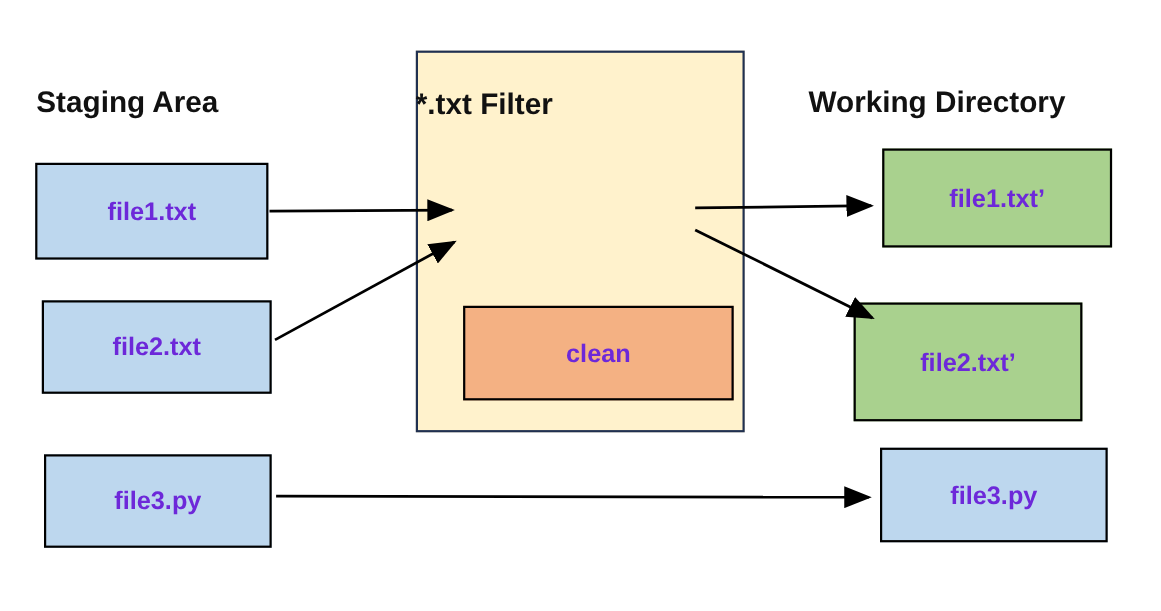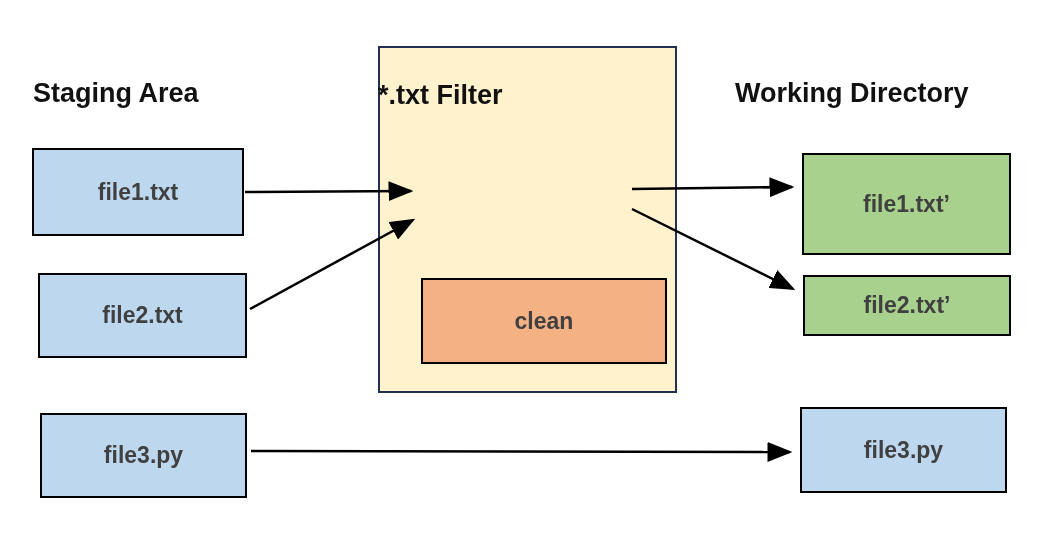--- a/index.html
+++ b/index.html
@@ -27,21 +27,21 @@
     position: absolute;
     box-sizing: border-box;
     border: 2px solid var(--box-border, #000000);
     display: flex;
     align-items: center;
     justify-content: center;
   }
   .node .label {
     font-size: 23px;
     font-weight: bold;
-    color: #404040;
+    color: #6d28d9;
     white-space: nowrap;
   }
   .node.blue   { background: var(--staging-fill, #BDD7EE); }
   .node.orange { background: var(--filter-fill, #F4B183); }
   .node.green  { background: var(--working-txt-fill, #A9D18E); }
   .filter-panel {
     position: absolute;
     left: 378px; top: 46px;
     width: 299px; height: 347px;
     box-sizing: border-box;
@@ -50,22 +50,22 @@
   }
   #hdr-staging { left: 33px;  top: 78px;  width: 240px; }
   #hdr-filter  { left: 378px; top: 80px;  width: 299px; }
   #hdr-working { left: 735px; top: 78px;  width: 260px; }
 
   #n-file1s { left: 32px;  top: 148px; width: 212px; height: 88px; }
   #n-file2s { left: 38px;  top: 273px; width: 209px; height: 85px; justify-content: center; }
   #n-file3s { left: 40px;  top: 413px; width: 207px; height: 85px; }
   #n-smudge { left: 421px; top: 150px; width: 210px; height: 86px; }
   #n-clean  { left: 421px; top: 278px; width: 246px; height: 86px; }
-  #n-file1w { left: 802px; top: 153px; width: 209px; height: 102px; }
-  #n-file2w { left: 803px; top: 275px; width: 208px; height: 61px; }
+  #n-file1w { left: 802px; top: 135px; width: 209px; height: 90px; }
+  #n-file2w { left: 776px; top: 275px; width: 208px; height: 108px; }
   #n-file3w { left: 800px; top: 407px; width: 207px; height: 86px; }
 
   svg.arrows {
     position: absolute;
     left: 0; top: 0;
     width: 1055px; height: 555px;
     pointer-events: none;
   }
   svg.arrows path.arrow {
     stroke: var(--arrow, #000000);

